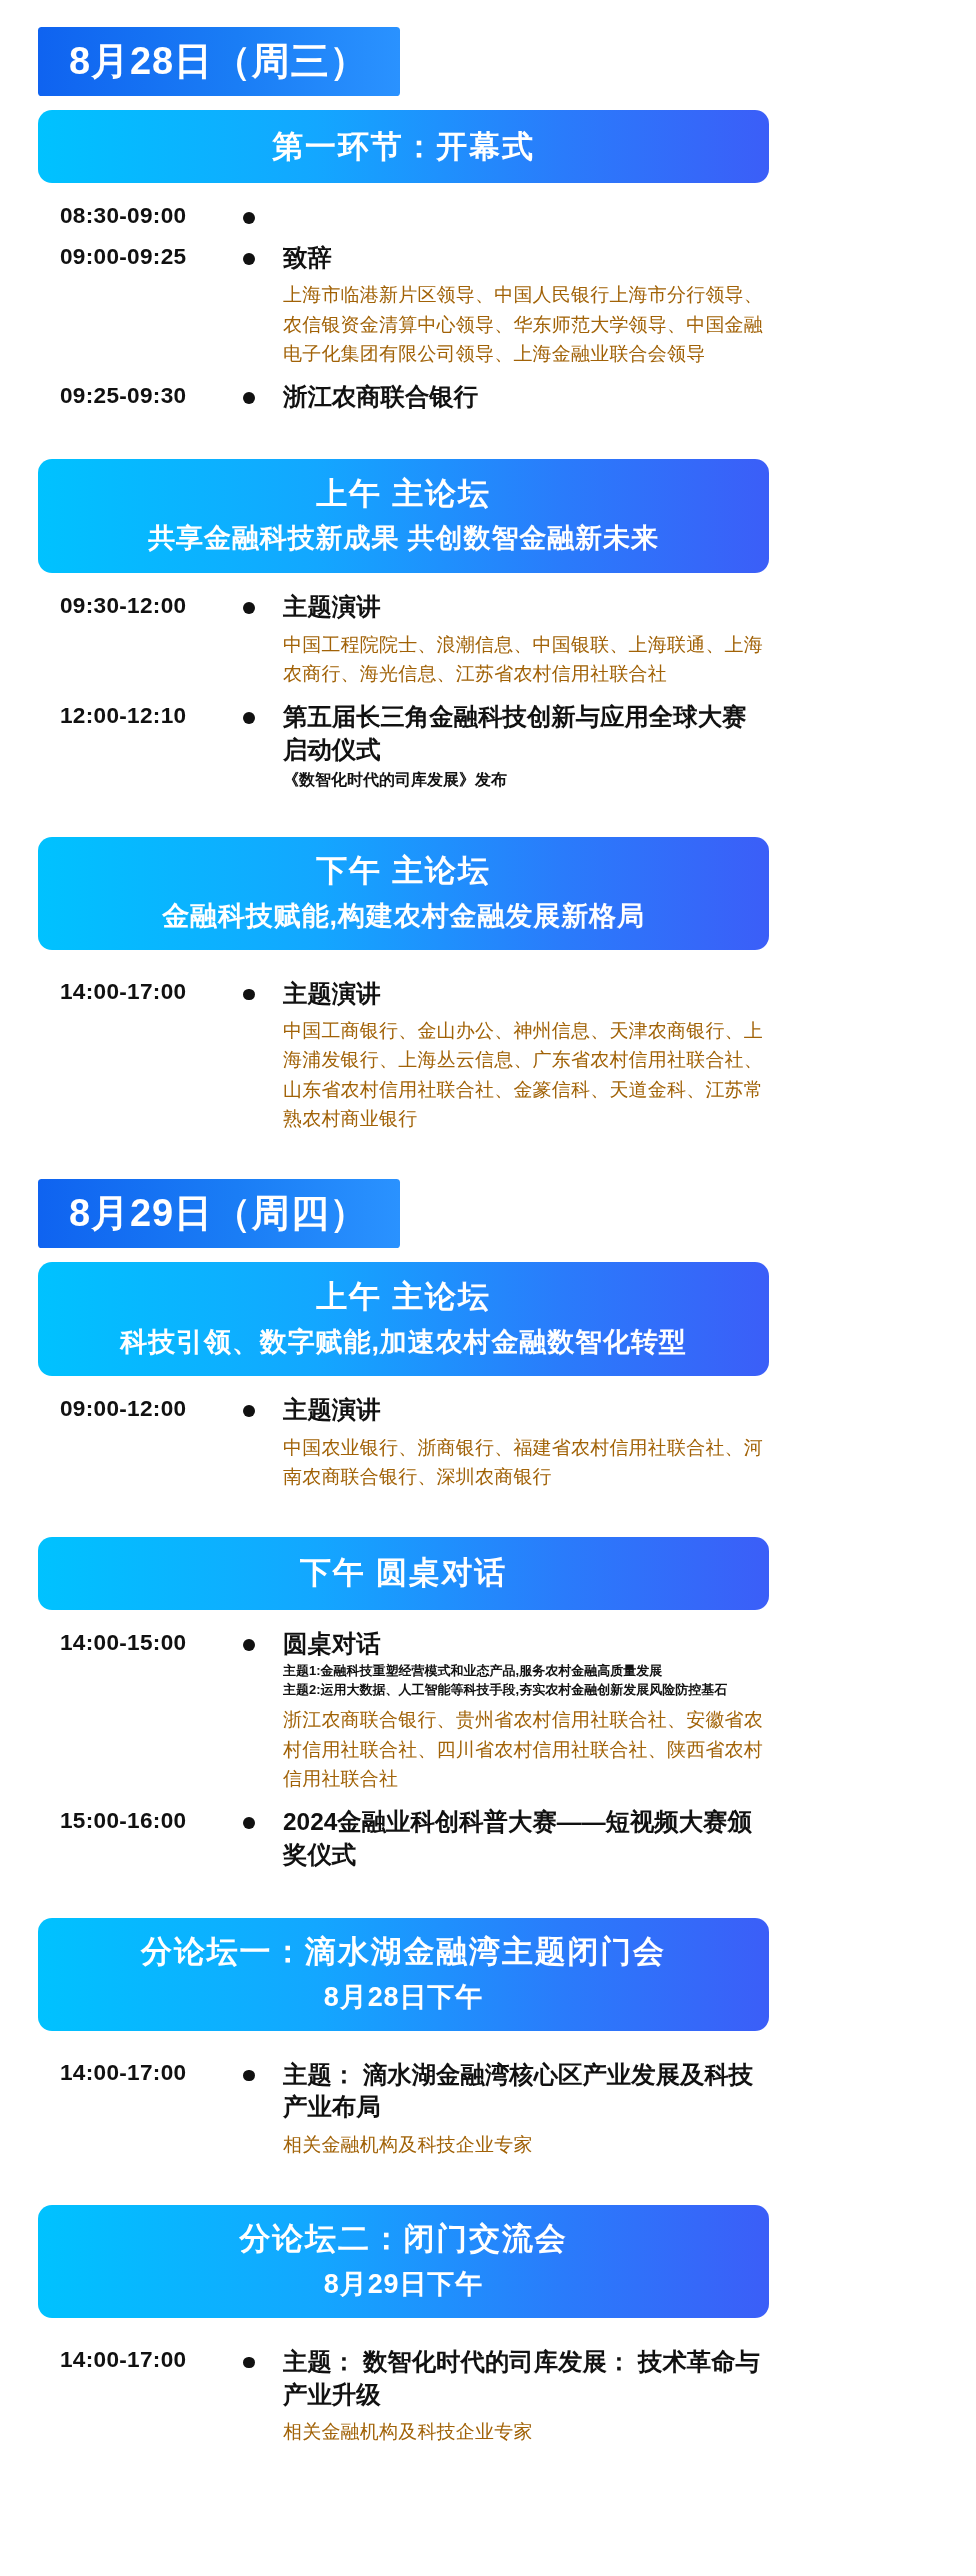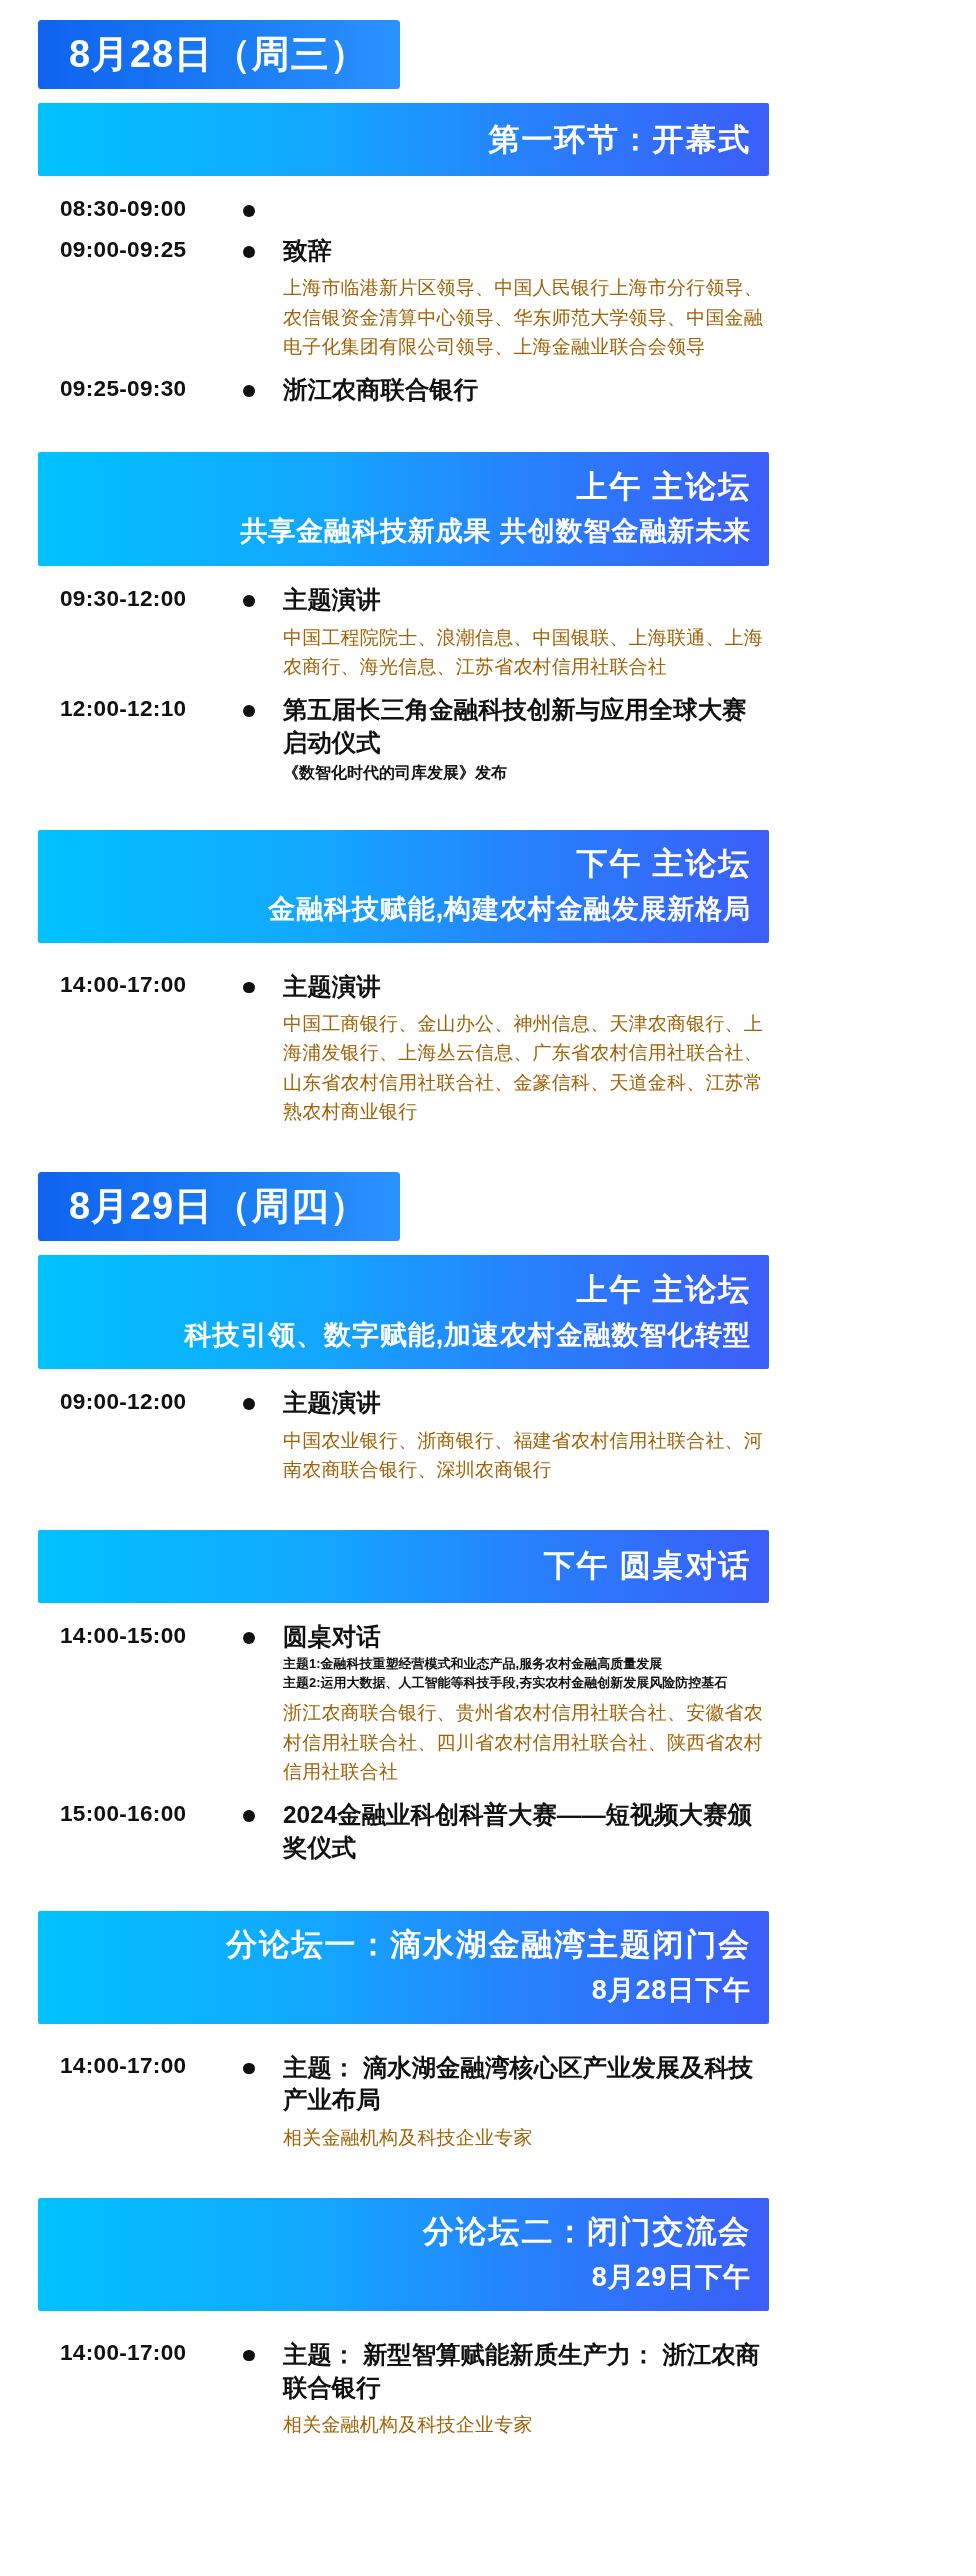--- a/index.html
+++ b/index.html
@@ -10,21 +10,21 @@
   }
   body {
     width: 977px;
     font-family: "Liberation Sans", "DejaVu Sans", sans-serif;
     color: #1a1a1a;
   }
   .page {
     width: 807px;
     min-height: 2576px;
     background: #ffffff;
-    padding: 20px 38px 36px 38px;
+    padding: 27px 38px 36px 38px;
   }
 
   
   .date-chip {
     display: inline-block;
     background: linear-gradient(90deg, #0f63f0 0%, #1a7df5 55%, #2a92ff 100%);
     color: #ffffff;
     font-size: 38px;
     font-weight: 700;
     letter-spacing: 0.9px;
@@ -32,23 +32,23 @@
     border-radius: 3.6px;
     margin: 0 0 14.5px 0;
     line-height: 1;
   }
 
   
   .banner {
     width: 100%;
     background: linear-gradient(90deg, #00c2ff 0%, #13a7ff 38%, #2a7bfb 72%, #3b5ef8 100%);
     color: #ffffff;
-    text-align: right;
+    text-align: center;
     padding: 14.5px 18px;
-    border-radius: 2px;
+    border-radius: 14px;
     margin-bottom: 0;
   }
   .banner.single {
     padding: 16.3px 18px;
   }
   .banner .line1 {
     font-size: 31px;
     font-weight: 700;
     letter-spacing: 1.8px;
     line-height: 1.3;
@@ -319,21 +319,21 @@
         <div class="line2">8月29日下午</div>
       </div>
       <div class="rows">
         <div class="spacer-sm"></div>
         <div class="row">
           <div class="time">14:00-17:00</div>
           <div class="dot-col">
               <span class="dot"></span>
             </div>
           <div class="content">
-            <div class="title">主题： 新型智算赋能新质生产力： 浙江农商联合银行</div>
+            <div class="title">主题： 数智化时代的司库发展： 技术革命与产业升级</div>
             <div class="subtitle">相关金融机构及科技企业专家</div>
           </div>
         </div>
       </div>
     </div>
 
   </div>
 
 </div>
 

